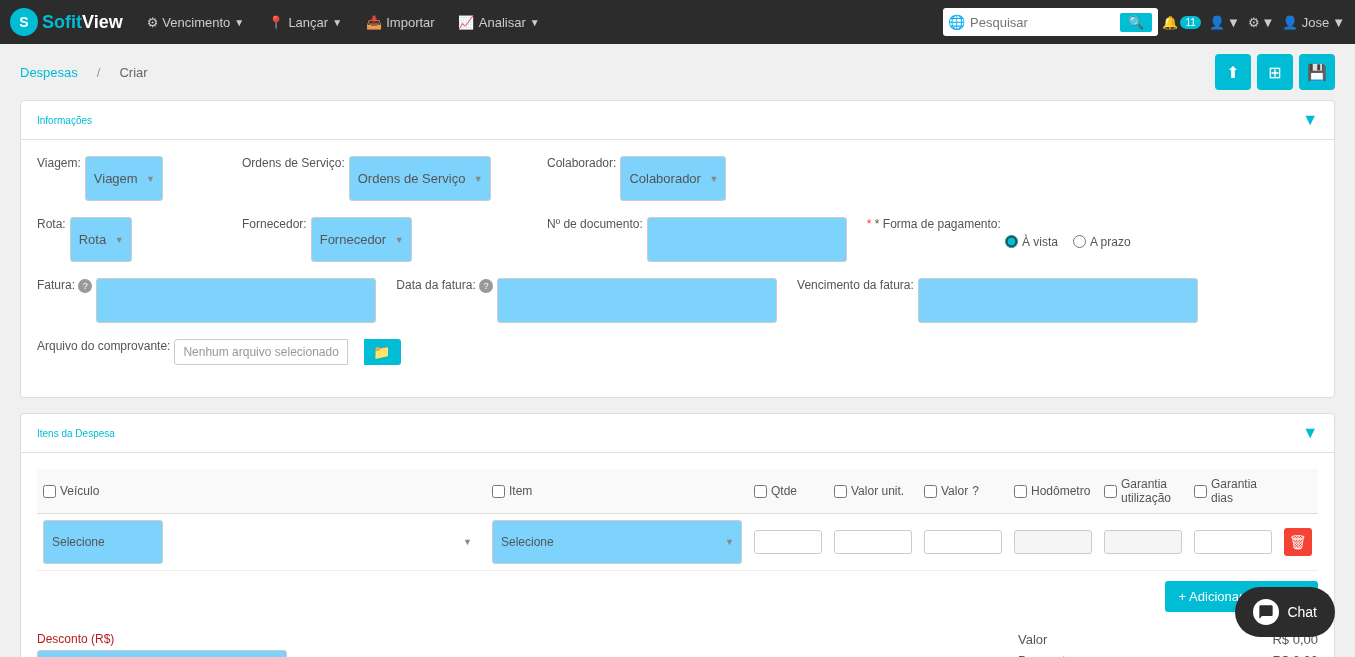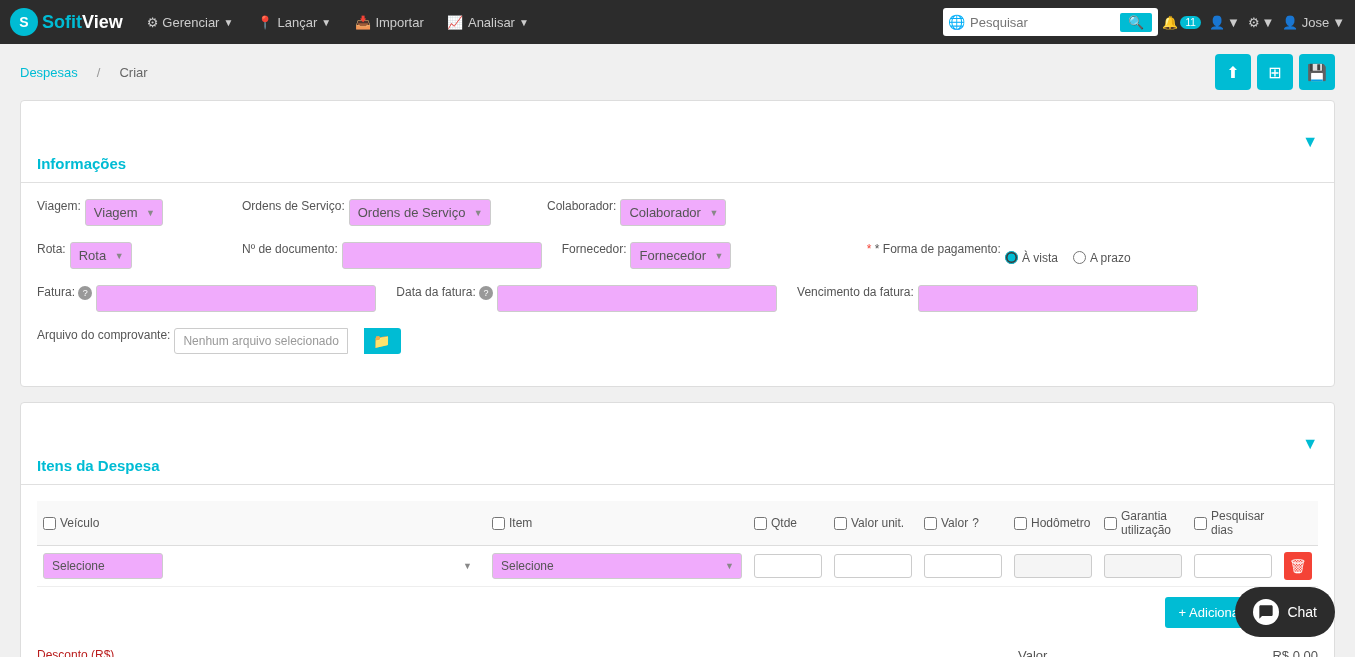--- a/index.html
+++ b/index.html
@@ -72,36 +72,36 @@
 
     
     .card {
       background: white; border-radius: 4px; margin-bottom: 15px;
       border: 1px solid #ddd;
     }
     .card-header {
       display: flex; align-items: center; justify-content: space-between;
       padding: 10px 16px; border-bottom: 1px solid #e0e0e0;
     }
-    .card-title { color: #00bcd4; font-size: 15px; font-weight: bold; margin-top: 44px; }
+    .card-title { color: #00bcd4; font-size: 10px; font-weight: normal; }
     .card-collapse { color: #00bcd4; cursor: pointer; font-size: 16px; }
     .card-body { padding: 16px; }
 
     
     .form-row { display: flex; gap: 20px; margin-bottom: 16px; flex-wrap: wrap; }
     .form-group { display: flex; flex-direction: row; gap: 4px; }
     .form-group label { font-size: 12px; color: #555; font-weight: 500; }
     .form-group label .help-icon {
       display: inline-block; background: #999; color: white;
       border-radius: 50%; width: 14px; height: 14px; font-size: 9px;
       text-align: center; line-height: 14px; cursor: pointer;
     }
     .form-control {
-      border: 1px solid #ccc; border-radius: 3px; padding: 5px 8px;
-      font-size: 13px; color: #555; background: #f0abfc; outline: none;
+      border: 1px solid #ccc; border-radius: 3px; padding: 14px 8px;
+      font-size: 13px; color: #555; background: #7dd3fc; outline: none;
     }
     select.form-control { appearance: none; background-image: none; }
     .select-wrapper { position: relative; }
     .select-wrapper::after {
       content: '▼'; position: absolute; right: 8px; top: 50%;
       transform: translateY(-50%); font-size: 9px; color: #888; pointer-events: none;
     }
     .select-wrapper select { padding-right: 24px; width: 100%; }
 
     
@@ -187,21 +187,21 @@
 
 <nav class="navbar">
   <div class="navbar-brand">
     <div class="brand-icon">S</div>
     <span class="brand-sofit">Sofit</span>
     <span class="brand-view">View</span>
   </div>
 
   <div class="nav-item">
     <span>⚙</span>
-    <span>Gerenciar</span>
+    <span>Vencimento</span>
     <span class="arrow">▼</span>
   </div>
   <div class="nav-item">
     <span>📍</span>
     <span>Lançar</span>
     <span class="arrow">▼</span>
   </div>
   <div class="nav-item">
     <span>📥</span>
     <span>Importar</span>
@@ -292,31 +292,31 @@
 
       <div class="form-row">
         <div class="form-group col-rota">
           <label>Rota:</label>
           <div class="select-wrapper">
             <select class="form-control">
               <option>Rota</option>
             </select>
           </div>
         </div>
-        <div class="form-group">
-          <label>Nº de documento:</label>
-          <input type="text" class="form-control" style="width: 200px;">
-        </div>
         <div class="form-group col-forn">
           <label>Fornecedor:</label>
           <div class="select-wrapper">
             <select class="form-control">
               <option>Fornecedor</option>
             </select>
           </div>
+        </div>
+        <div class="form-group">
+          <label>Nº de documento:</label>
+          <input type="text" class="form-control" style="width: 200px;">
         </div>
         <div class="form-group">
           <label><span style="color:#f44336;">*</span> <span style="color:#555;">* Forma de pagamento:</span></label>
           <div class="radio-group">
             <label class="radio-option">
               <input type="radio" name="fpag" value="avista" checked="" style="">
               <span>À vista</span>
             </label>
             <label class="radio-option">
               <input type="radio" name="fpag" value="aprazo" style="">
@@ -408,21 +408,21 @@
             </th>
             <th style="width:90px;">
               <div class="check-label">
                 <input type="checkbox" style="">
                 <span>Garantia utilização</span>
               </div>
             </th>
             <th style="width:90px;">
               <div class="check-label">
                 <input type="checkbox" style="">
-                <span>Pesquisar dias</span>
+                <span>Garantia dias</span>
               </div>
             </th>
             <th style="width:36px;"></th>
           </tr>
         </thead>
         <tbody>
           <tr class="table-row">
             <td>
               <div class="select-wrapper">
                 <select class="form-control" style="width:120px;font-size:12px;">

